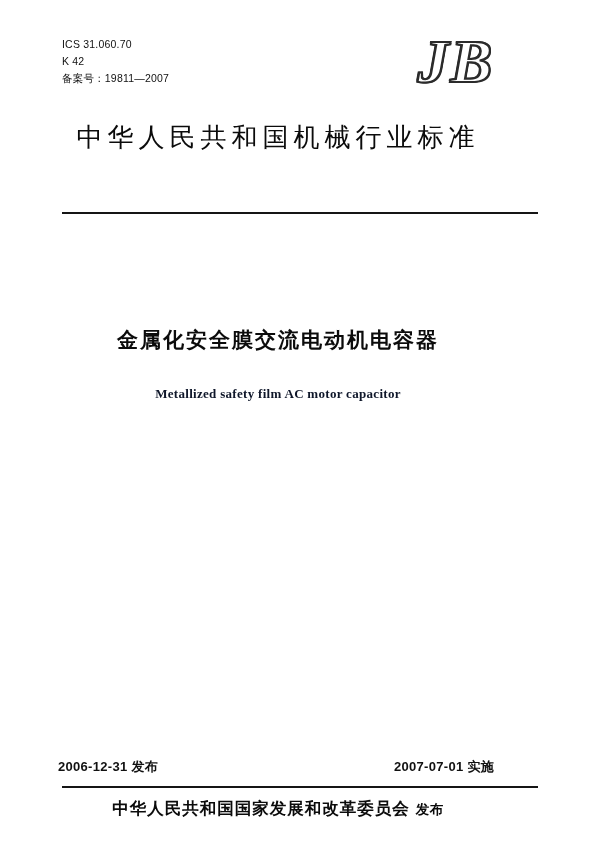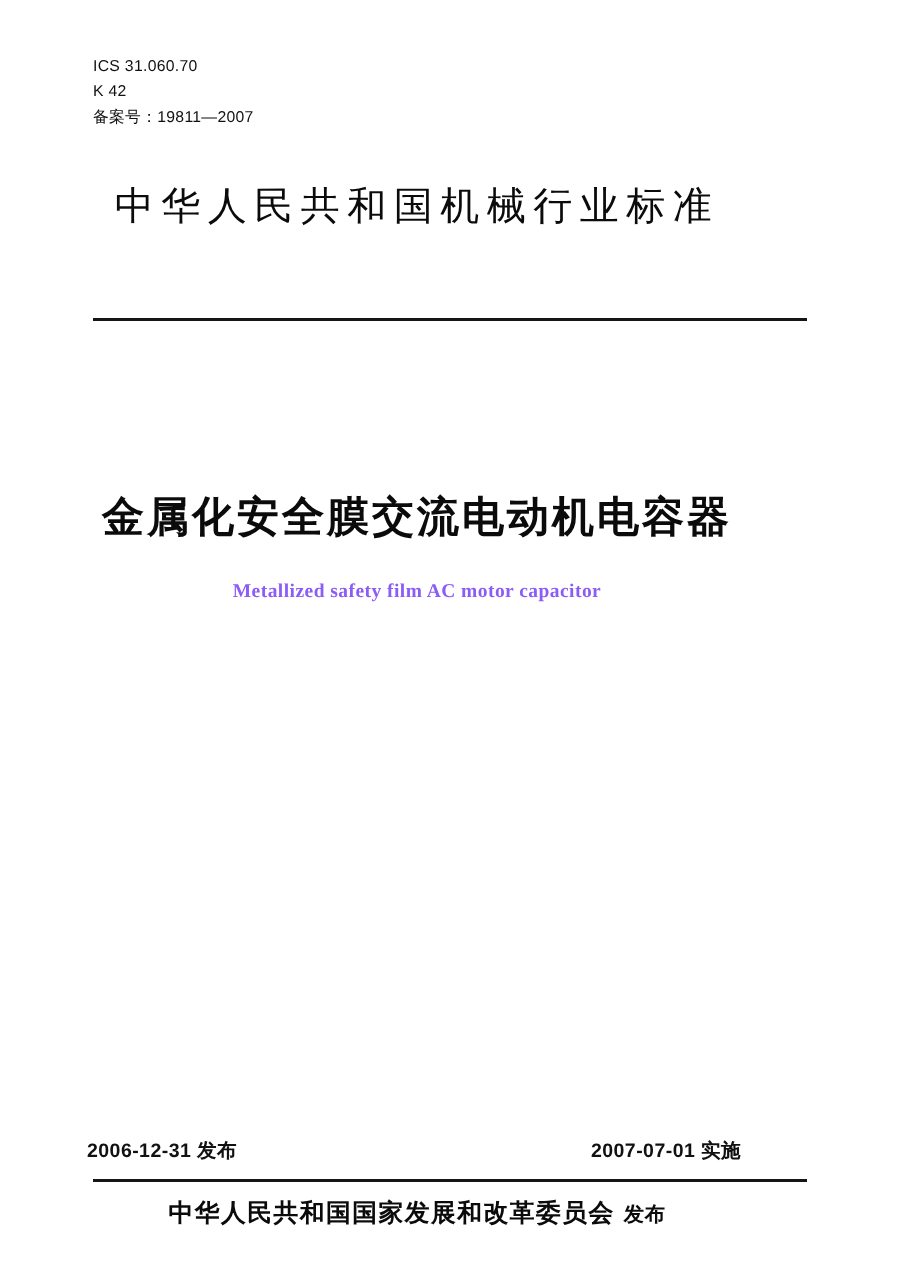--- a/index.html
+++ b/index.html
@@ -97,35 +97,35 @@
 
   
   .doc-title-cn {
     position: absolute;
     top: 326px;
     left: 0;
     width: 100%;
     text-align: center;
     font-family: "DejaVu Sans", sans-serif;
     font-weight: bold;
-    font-size: 28px;
+    font-size: 21px;
     letter-spacing: 2px;
     color: #0b0b0b;
   }
   .doc-title-en {
     position: absolute;
     top: 386px;
     left: 0;
     width: 100%;
     text-align: center;
     font-family: "Liberation Serif", serif;
     font-weight: bold;
     font-size: 13px;
     letter-spacing: 0.3px;
-    color: #8b5cf6;
+    color: #0f172a;
   }
 
   
   .dates {
     position: absolute;
     top: 758px;
     left: 58px;
     right: 62px;
     display: flex;
     justify-content: space-between;
@@ -170,20 +170,21 @@
 <body>
 
 <div class="page">
 
   <div class="header">
     <div class="ics-block">
       <div>ICS 31.060.70</div>
       <div>K 42</div>
       <div>备案号：19811—2007</div>
     </div>
+    <div class="jb-logo">JB</div>
   </div>
 
   <div class="std-title">中华人民共和国机械行业标准</div>
   <div class="rule-top"></div>
 
   <div class="doc-title-cn">金属化安全膜交流电动机电容器</div>
   <div class="doc-title-en">Metallized safety film AC motor capacitor</div>
 
   <div class="dates">
     <span class="issue-date">2006-12-31 发布</span>

